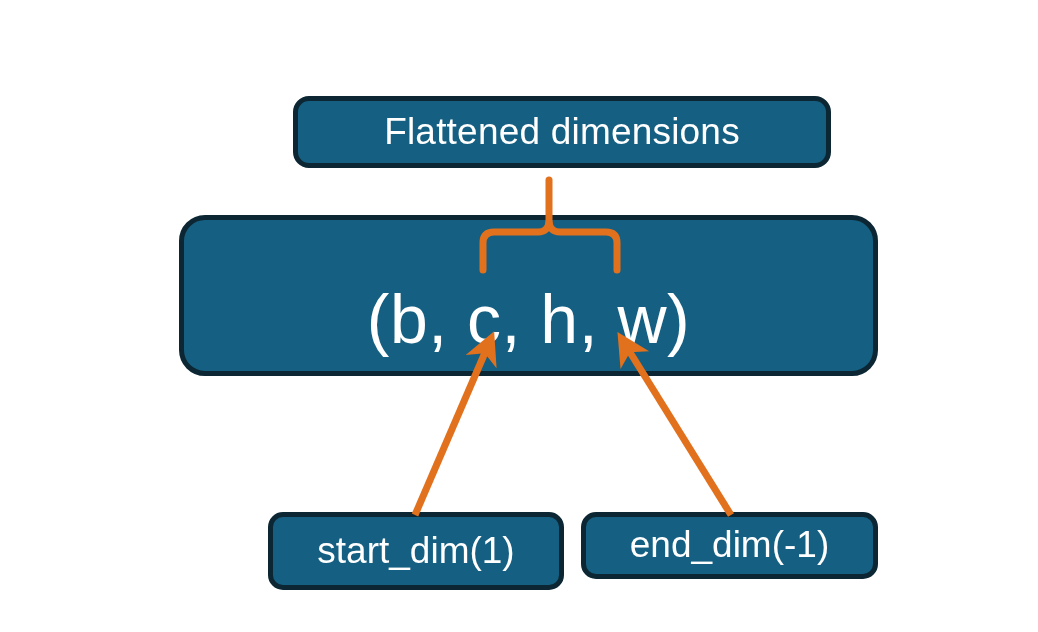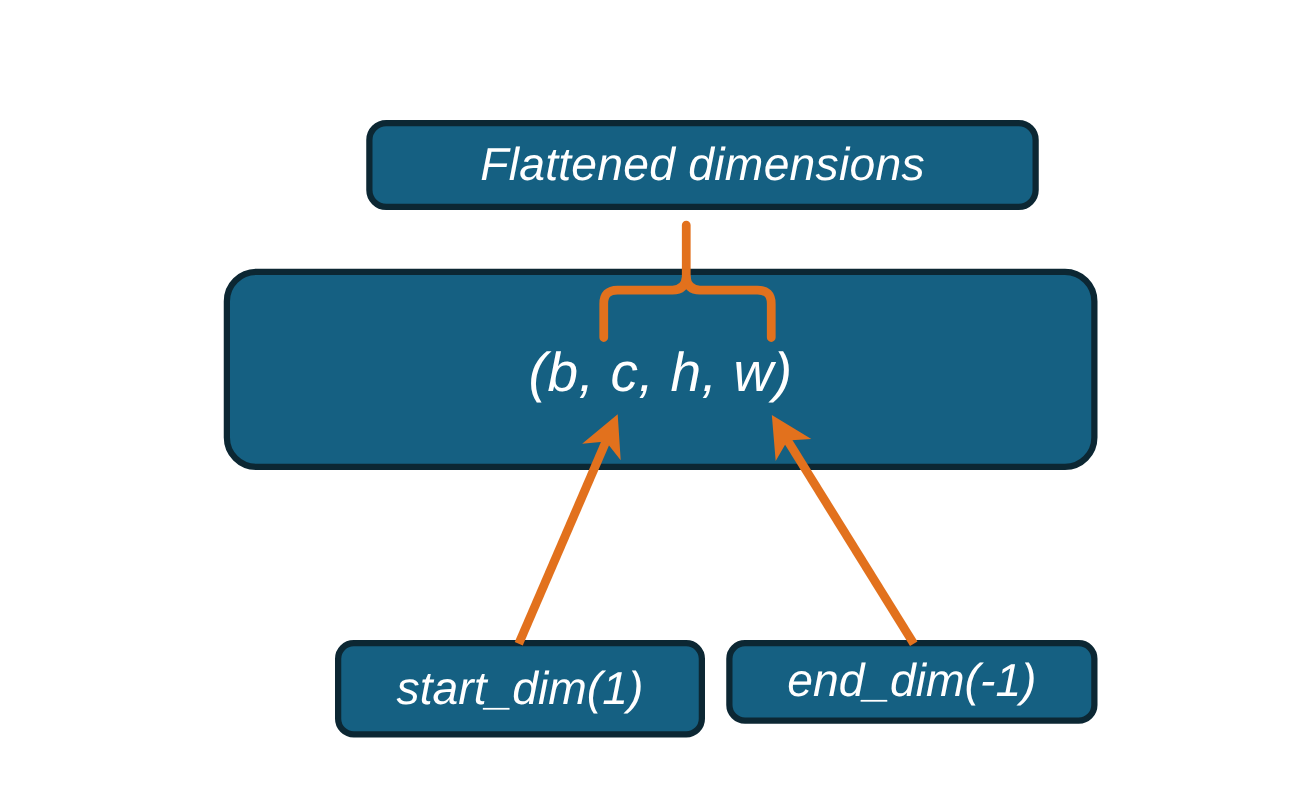--- a/index.html
+++ b/index.html
@@ -27,21 +27,20 @@
     align-items: center;
     justify-content: center;
     color: #ffffff;
     text-align: center;
     line-height: 1.05;
     z-index: 2;
   }
   .node-label {
     display: block;
     white-space: nowrap;
-    font-style: italic;
   }
 
   
   #node-flattened {
     left: 293px;
     top: 96px;
     width: 538px;
     height: 72px;
     border-radius: 16px;
   }
@@ -52,23 +51,23 @@
 
   
   #node-tuple {
     left: 179px;
     top: 215px;
     width: 699px;
     height: 161px;
     border-radius: 26px;
   }
   #node-tuple .node-label {
-    font-size: 44px;
+    font-size: 68px;
     position: relative;
-    top: 4px;
+    top: 24px;
     letter-spacing: 0.5px;
   }
 
   
   #node-start-dim {
     left: 268px;
     top: 512px;
     width: 296px;
     height: 78px;
     border-radius: 15px;

